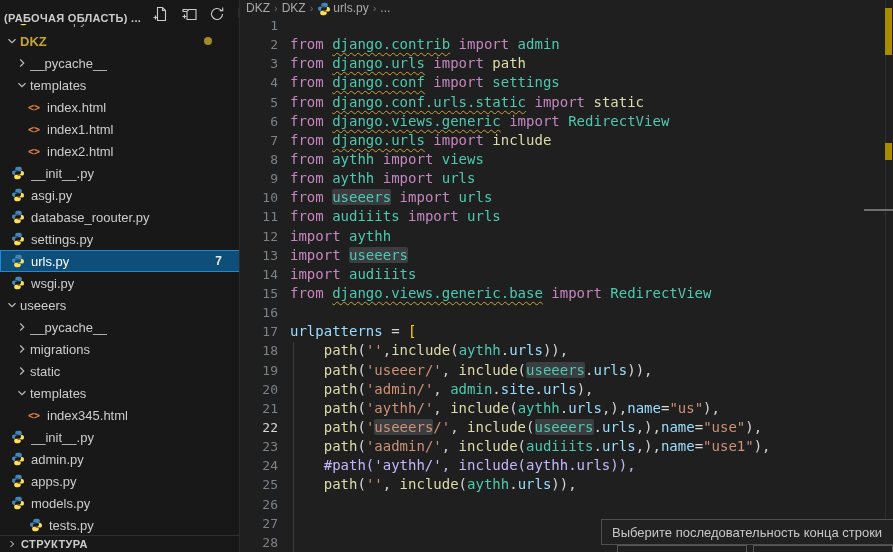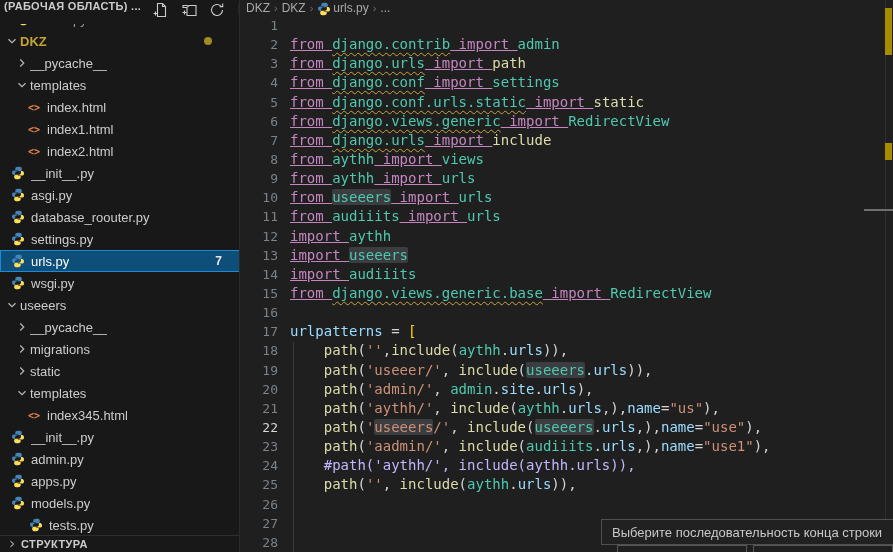--- a/index.html
+++ b/index.html
@@ -4,21 +4,21 @@
 <style>
   * { margin:0; padding:0; box-sizing:border-box; }
   html,body { width:893px; height:552px; overflow:hidden; background:#1f1f1f; }
   .app { position:relative; width:893px; height:552px; background:#1f1f1f;
          font-family:"Liberation Sans", sans-serif; color:#cccccc; overflow:hidden; }
 
   
   .sidebar { position:absolute; left:0; top:0; width:240px; height:552px;
              background:#181818; border-right:1px solid #2b2b2b; overflow:hidden; }
   .sb-header { position:absolute; left:0; top:0; width:240px; height:24px; z-index:5;
-               background:#181818; display:flex; align-items:flex-start; padding:0 4px; }
+               background:#181818; display:flex; align-items:flex-end; padding:0 4px; }
   .sb-title { font-size:11px; font-weight:bold; color:#cccccc; letter-spacing:.3px;
               white-space:nowrap; flex:0 0 auto; }
   .sb-actions { display:flex; gap:8px; margin-left:10px; }
   .sb-action { width:20px; height:20px; display:flex; align-items:center; justify-content:center;
                border-radius:4px; cursor:pointer; }
   .sb-action svg { stroke:#cccccc; fill:none; stroke-width:1.1; }
   .tree { position:absolute; left:0; top:8px; width:240px; }
   .row { position:relative; height:22px; display:flex; align-items:center;
          font-size:13px; color:#cccccc; white-space:nowrap; cursor:pointer; }
   .row .twisty { width:16px; height:16px; display:flex; align-items:center; justify-content:center; flex:0 0 16px; }
@@ -44,21 +44,21 @@
   .bc-item { cursor:pointer; }
   .pyico-sm { width:12px; height:12px; display:inline-block; }
 
   .code { position:absolute; left:0; top:16px; width:652px; height:536px; overflow:hidden;
           font-family:"DejaVu Sans Mono", monospace; font-size:14px; }
   .code-line { position:relative; height:19.15px; line-height:19.15px; white-space:pre; }
   .gutter { position:absolute; left:0; top:0; width:37px; text-align:right; color:#7a828a;
             font-size:13px; }
   .gutter.active { color:#d8d8d8; }
   .ltext { position:absolute; left:49px; top:0; }
-  .tk-k { color:#C586C0;text-decoration:underline; } .tk-m { color:#4EC9B0; } .tk-f { color:#DCDCAA; }
+  .tk-k { color:#C586C0; } .tk-m { color:#4EC9B0; } .tk-f { color:#DCDCAA; }
   .tk-v { color:#9CDCFE; } .tk-s { color:#CE9178; } .tk-c { color:#c4b5fd; }
   .tk-w { color:#D4D4D4; } .tk-b { color:#FFD700; }
   .tk-u { text-decoration:underline; text-decoration-style:wavy; text-decoration-color:#c8a53c;
           text-decoration-thickness:1px; text-underline-offset:3px; text-decoration-skip-ink:none; }
   .tk-h { background:rgba(90,95,100,.48); border-radius:2px; }
   .indent-guide { position:absolute; width:1px; background:#3b3b3b; }
   .vtrack { position:absolute; left:644px; top:0; width:1px; height:552px; background:#2f2f2f; }
   .ruler-mark { position:absolute; right:1px; width:7px; }
   .hrule { position:absolute; left:623px; top:209px; width:29px; height:2px; background:#6e6e6e; }
 

